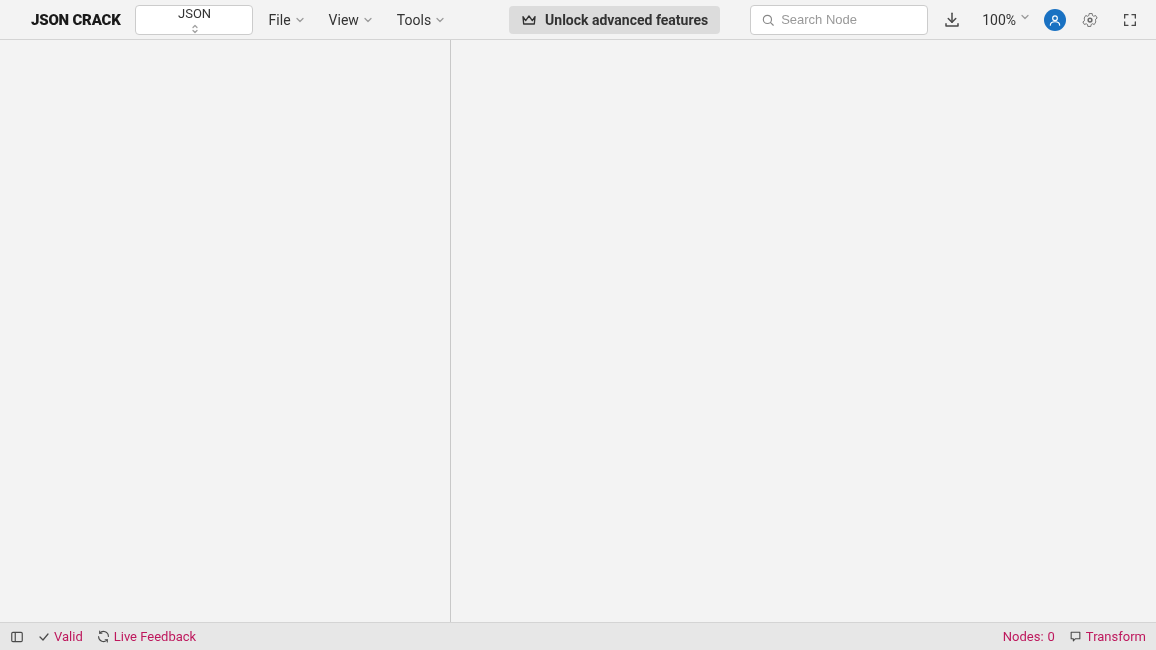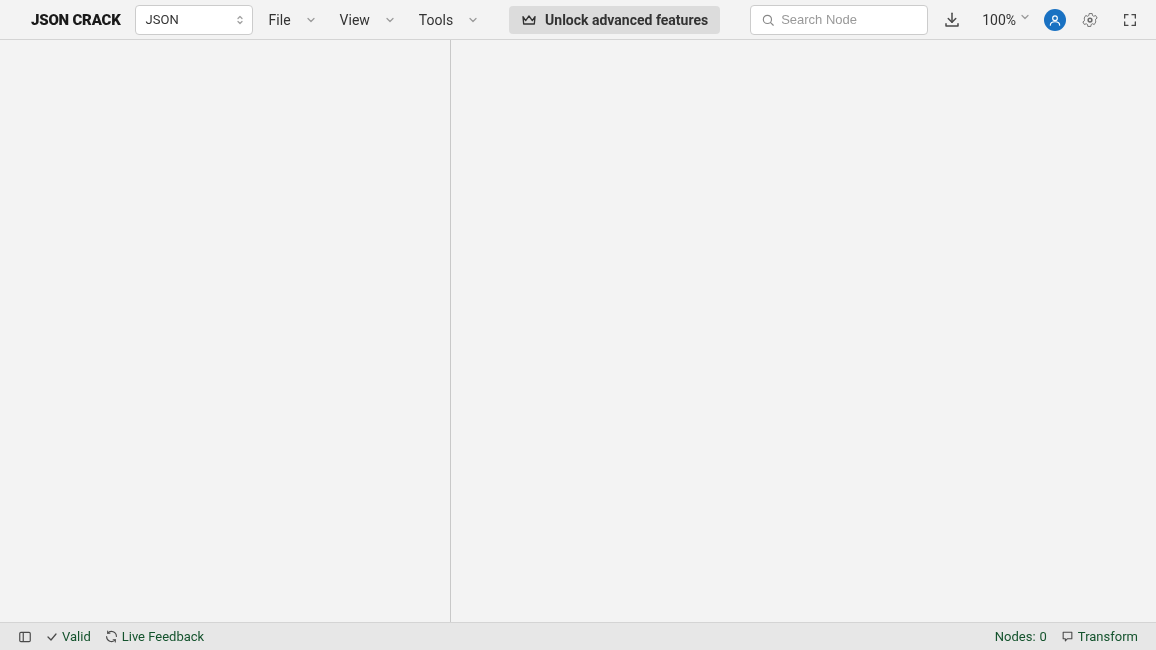--- a/index.html
+++ b/index.html
@@ -36,31 +36,32 @@
       justify-content: space-between;
       border: 1px solid #ccc;
       border-radius: 4px;
       background: #fff;
       height: 30px;
       min-width: 118px;
       padding: 0 8px 0 10px;
       cursor: pointer;
       font-size: 13px;
       color: #333;
+      flex-direction: column;
     }
     .updown-icon {
       display: inline-flex;
       flex-direction: column;
       gap: 0;
       opacity: 0.55;
     }
     .menu-item {
       display: flex;
       align-items: center;
-      gap: 15px;
+      gap: 4px;
       padding: 6px 8px;
       cursor: pointer;
       color: #333;
       font-size: 14px;
     }
     .spacer { flex: 1; }
     .unlock-btn {
       display: flex;
       align-items: center;
       gap: 8px;
@@ -139,23 +140,23 @@
     .right-panel {
       flex: 1;
       background: #f3f3f3;
     }
     .statusbar {
       display: flex;
       align-items: center;
       height: 28px;
       background: #e7e7e7;
       border-top: 1px solid #d4d4d4;
-      padding: 0 18px;
+      padding: 0 10px;
       font-size: 13px;
-      color: #14532d;
+      color: #be185d;
       gap: 14px;
     }
     .status-item {
       display: flex;
       align-items: center;
       gap: 4px;
       cursor: pointer;
     }
     .statusbar .spacer { flex: 1; }
     svg { display: block; }

